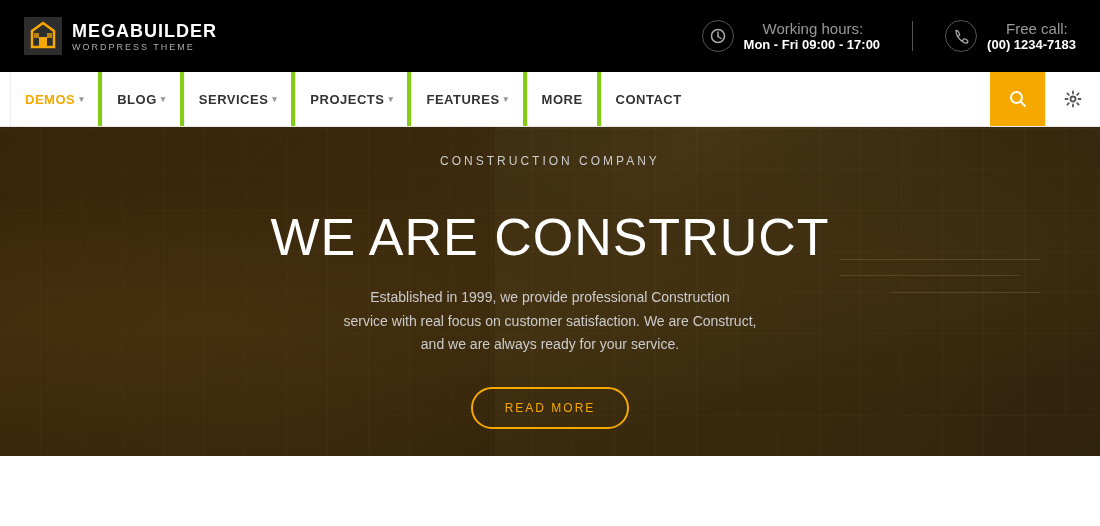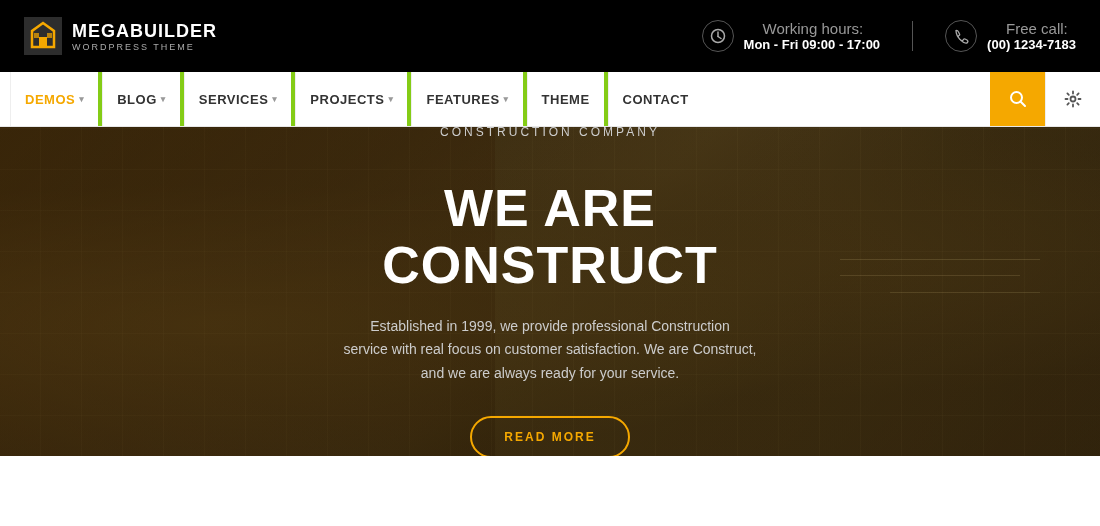--- a/index.html
+++ b/index.html
@@ -193,41 +193,41 @@
     }
     .hero-sub {
       font-size: 12px;
       letter-spacing: 3px;
       color: #ccc;
       margin-bottom: 16px;
       text-transform: uppercase;
     }
     .hero-title {
       font-size: 52px;
-      font-weight: 700;
+      font-weight: 400;
       color: #fff;
       line-height: 1.1;
       margin-bottom: 20px;
       text-transform: uppercase;
       letter-spacing: 1px;
       margin-top: 41px;
     }
     .hero-desc {
       font-size: 14px;
       color: #ccc;
       line-height: 1.7;
       margin-bottom: 30px;
     }
     .hero-btn {
       display: inline-block;
       padding: 12px 32px;
       border: 2px solid #f5a800;
       color: #f5a800;
       font-size: 12px;
-      font-weight: 700;
+      font-weight: 400;
       letter-spacing: 2px;
       text-transform: uppercase;
       border-radius: 25px;
       cursor: pointer;
       background: transparent;
       text-decoration: none;
     }
   </style>
 </head>
 <body>
@@ -303,21 +303,21 @@
       </a>
     </li>
     <li>
       <a class="nav-item">
         <span>FEATURES</span>
         <span class="chevron">▾</span>
       </a>
     </li>
     <li>
       <a class="nav-item">
-        <span>THEME</span>
+        <span>MORE</span>
       </a>
     </li>
     <li>
       <a class="nav-item" style="border-right:none;">
         <span>CONTACT</span>
       </a>
     </li>
   </ul>
   <div class="nav-right">
     <button class="search-btn">

